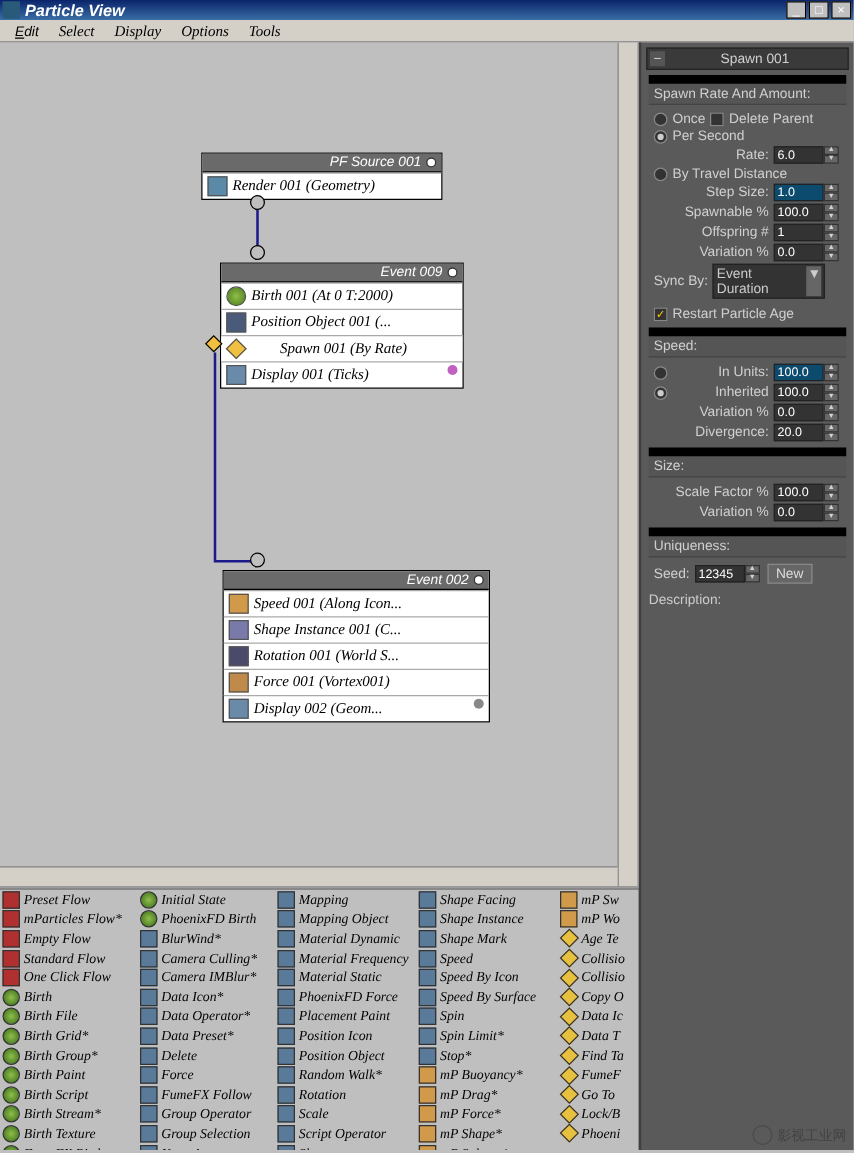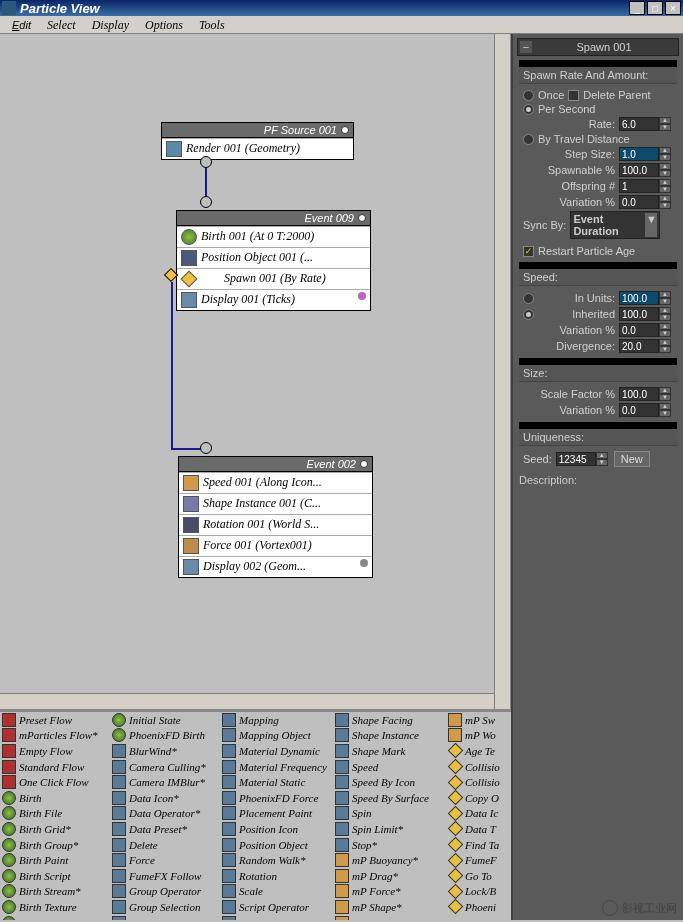--- a/index.html
+++ b/index.html
@@ -76,21 +76,21 @@
 .radio, .check { width: 11px; height: 11px; flex-shrink: 0; }
 .radio { border-radius: 50%; border: 1px solid #888; background: #333; }
 .radio.on::after { content: ""; display: block; width: 5px; height: 5px; background: #ccc; border-radius: 50%; margin: 2px; }
 .check { border: 1px solid #888; background: #333; color: #fc0; font-size: 9px; line-height: 9px; text-align: center; }
 .spinner { display: flex; width: 54px; }
 .spinner input { width: 40px; background: #0c4a6e; border: 1px solid #222; color: #fff; font-size: 10px; padding: 0 2px; }
 .spinner input.active { background: #333; }
 .spin-btns { width: 12px; display: flex; flex-direction: column; }
 .spin-btn { height: 7px; background: #666; border: 1px solid #333; font-size: 6px; line-height: 5px; text-align: center; cursor: pointer; }
 .dropdown { background: #333; border: 1px solid #222; color: #ccc; padding: 1px 2px; display: flex; width: 90px; }
-.dropdown span { flex: 1; font-weight: bold; }
+.dropdown span { flex: 1; }
 .dropdown .arr { background: #666; width: 12px; text-align: center; }
 .btn-new { background: #666; border: 1px solid #888; padding: 1px 6px; cursor: pointer; color: #ddd; }
 
 
 .desc-panel { margin: 6px; color: #ccc; font-size: 11px; }
 
 
 .wm { position: absolute; bottom: 6px; right: 6px; color: rgba(50,50,50,0.6); font-size: 12px; display: flex; align-items: center; gap: 4px; font-family: serif; }
 .wm-ic { width: 16px; height: 16px; border: 1px solid rgba(50,50,50,0.4); border-radius: 50%; }
 </style>
@@ -156,21 +156,21 @@
             <div class="node-label">Display 001 (Ticks)</div>
             <div class="dot-purple"></div>
           </div>
       </div>
       <div class="connector-diamond" style="left:166px; top:236px;"></div>
 
       <div class="wire" style="left:171px; top:248px; width:2px; height:166px;"></div>
       <div class="wire" style="left:171px; top:414px; width:30px; height:2px;"></div>
       <div class="connector" style="left:200px; top:408px;"></div>
 
-      <div class="node" style="left:178px; top:422px; width:195px;">
+      <div class="node" style="left:178px; top:422px; width:214px;">
         <div class="node-header">
             <span>Event 002</span>
             <div class="bulb"></div>
           </div>
         <div class="node-row">
             <div class="node-icon ic-speed"></div>
             <div class="node-label">Speed 001 (Along Icon...</div>
           </div>
         <div class="node-row">
             <div class="node-icon ic-shape"></div>

